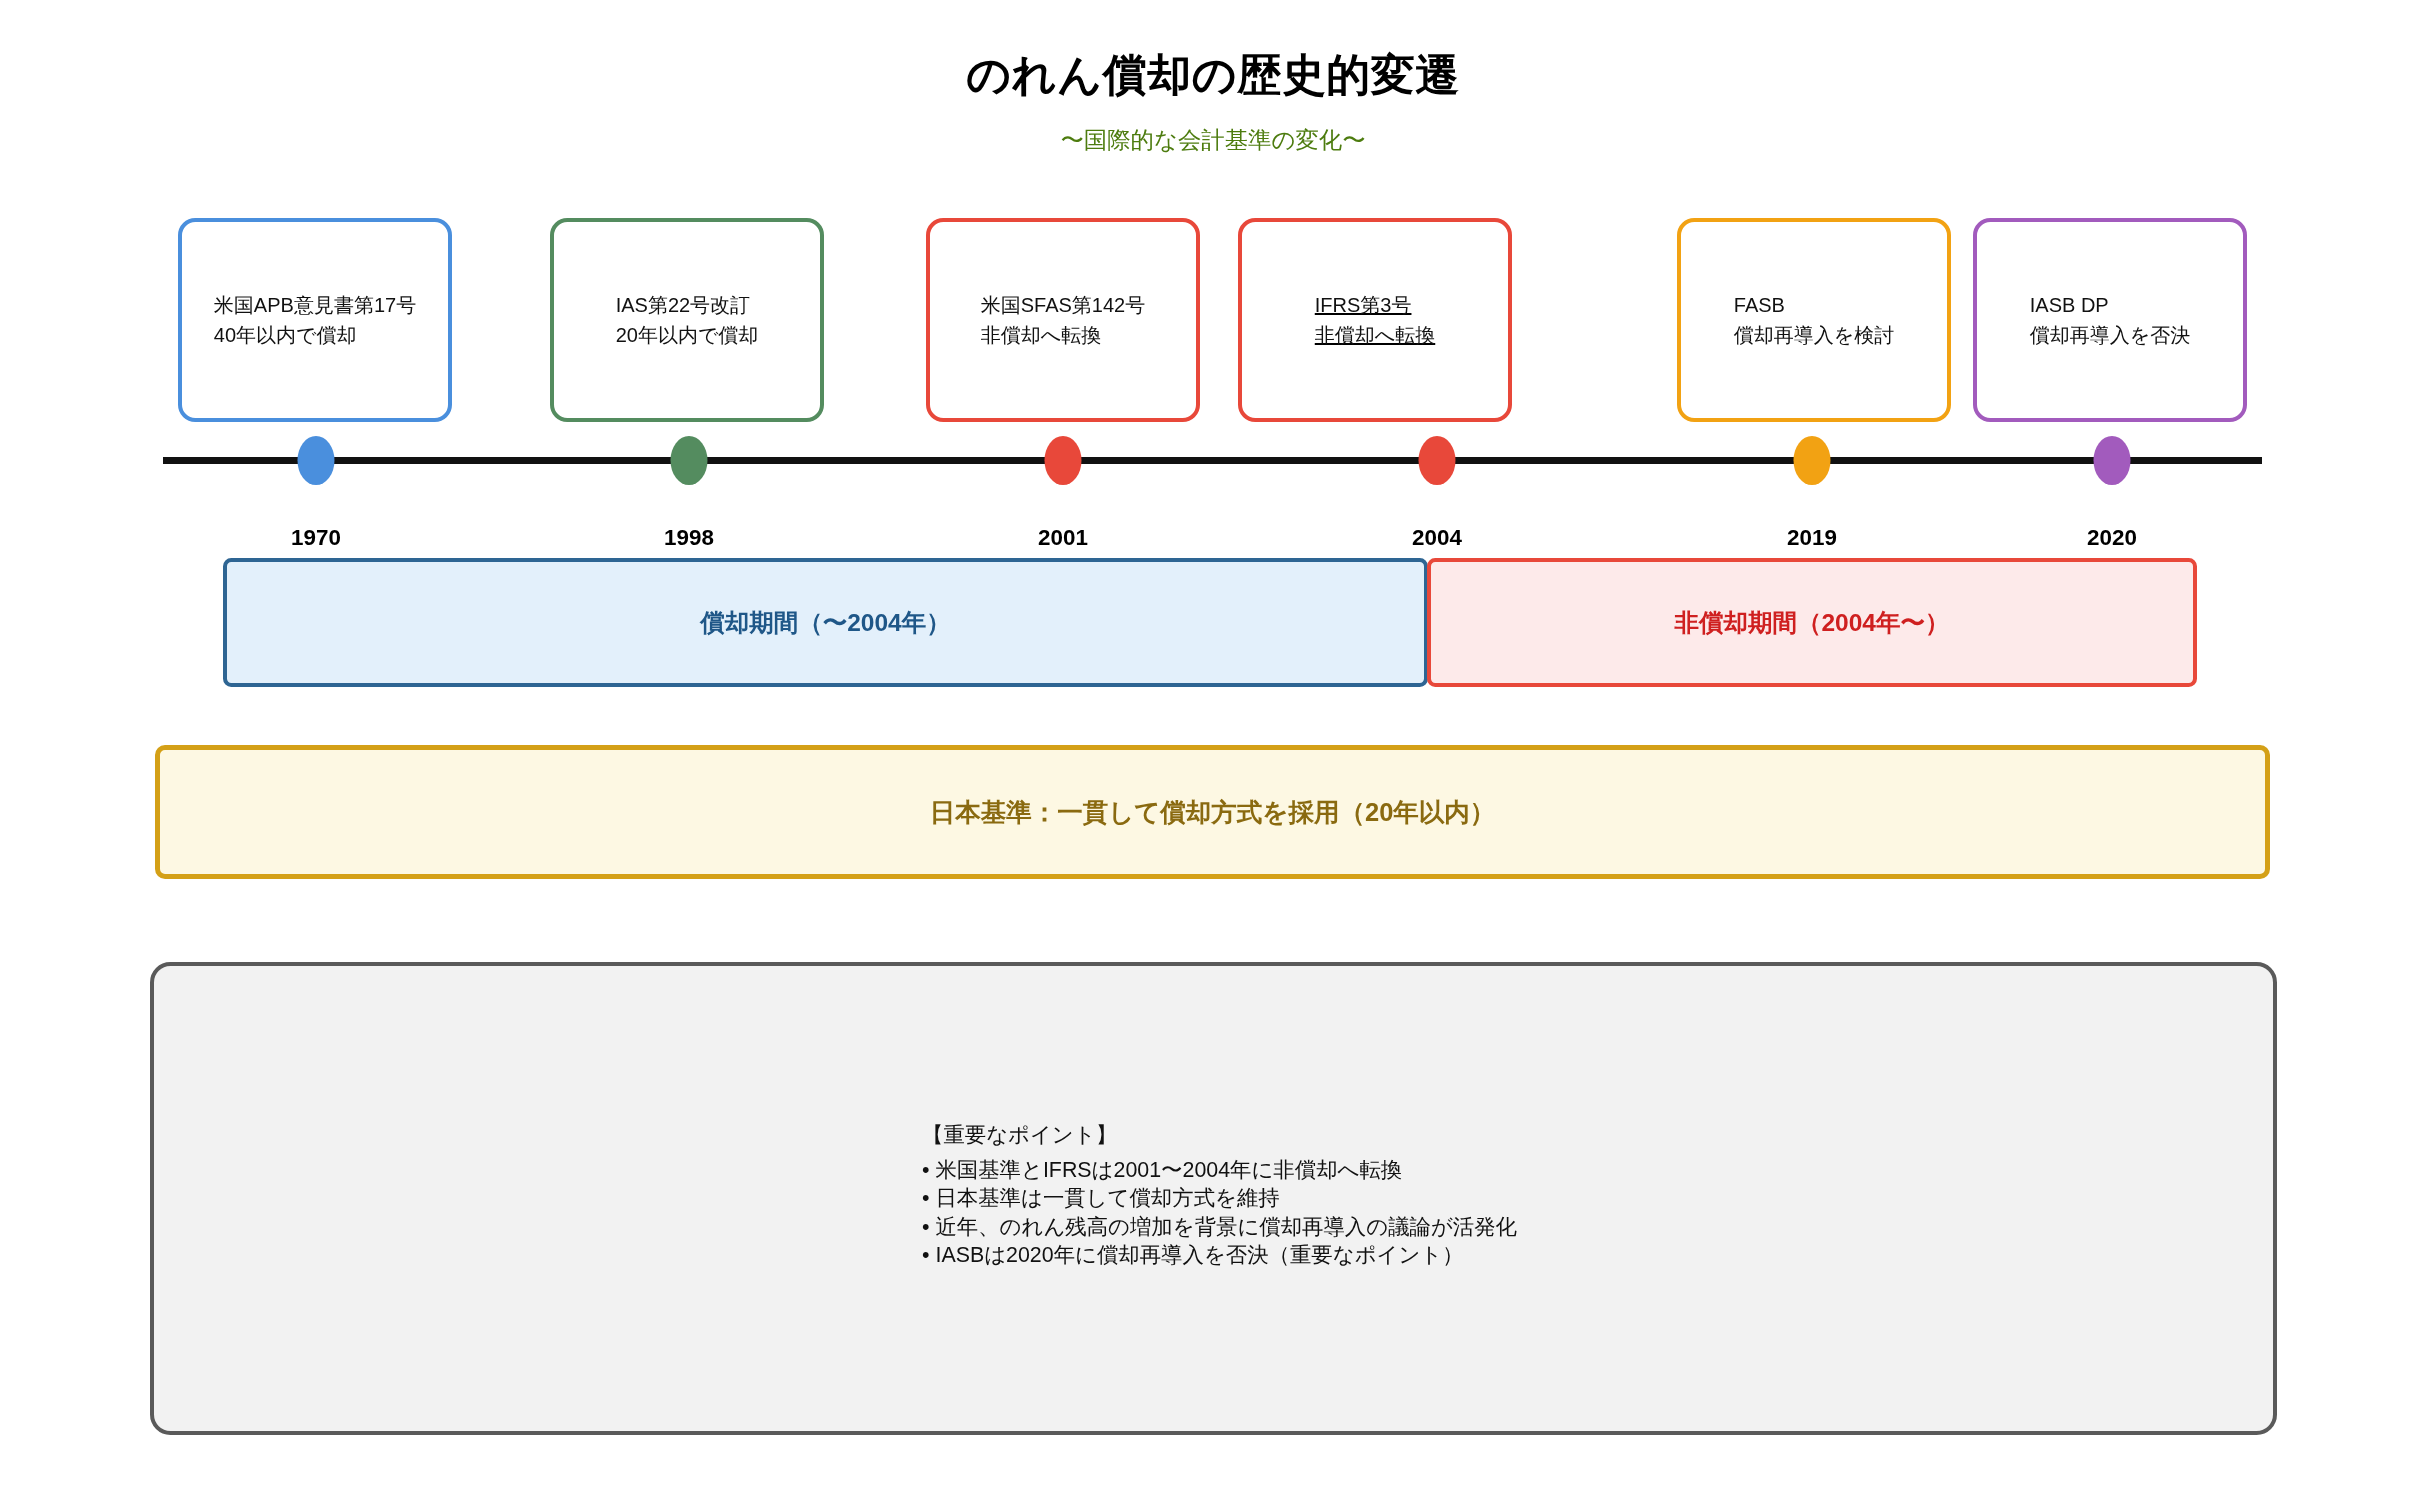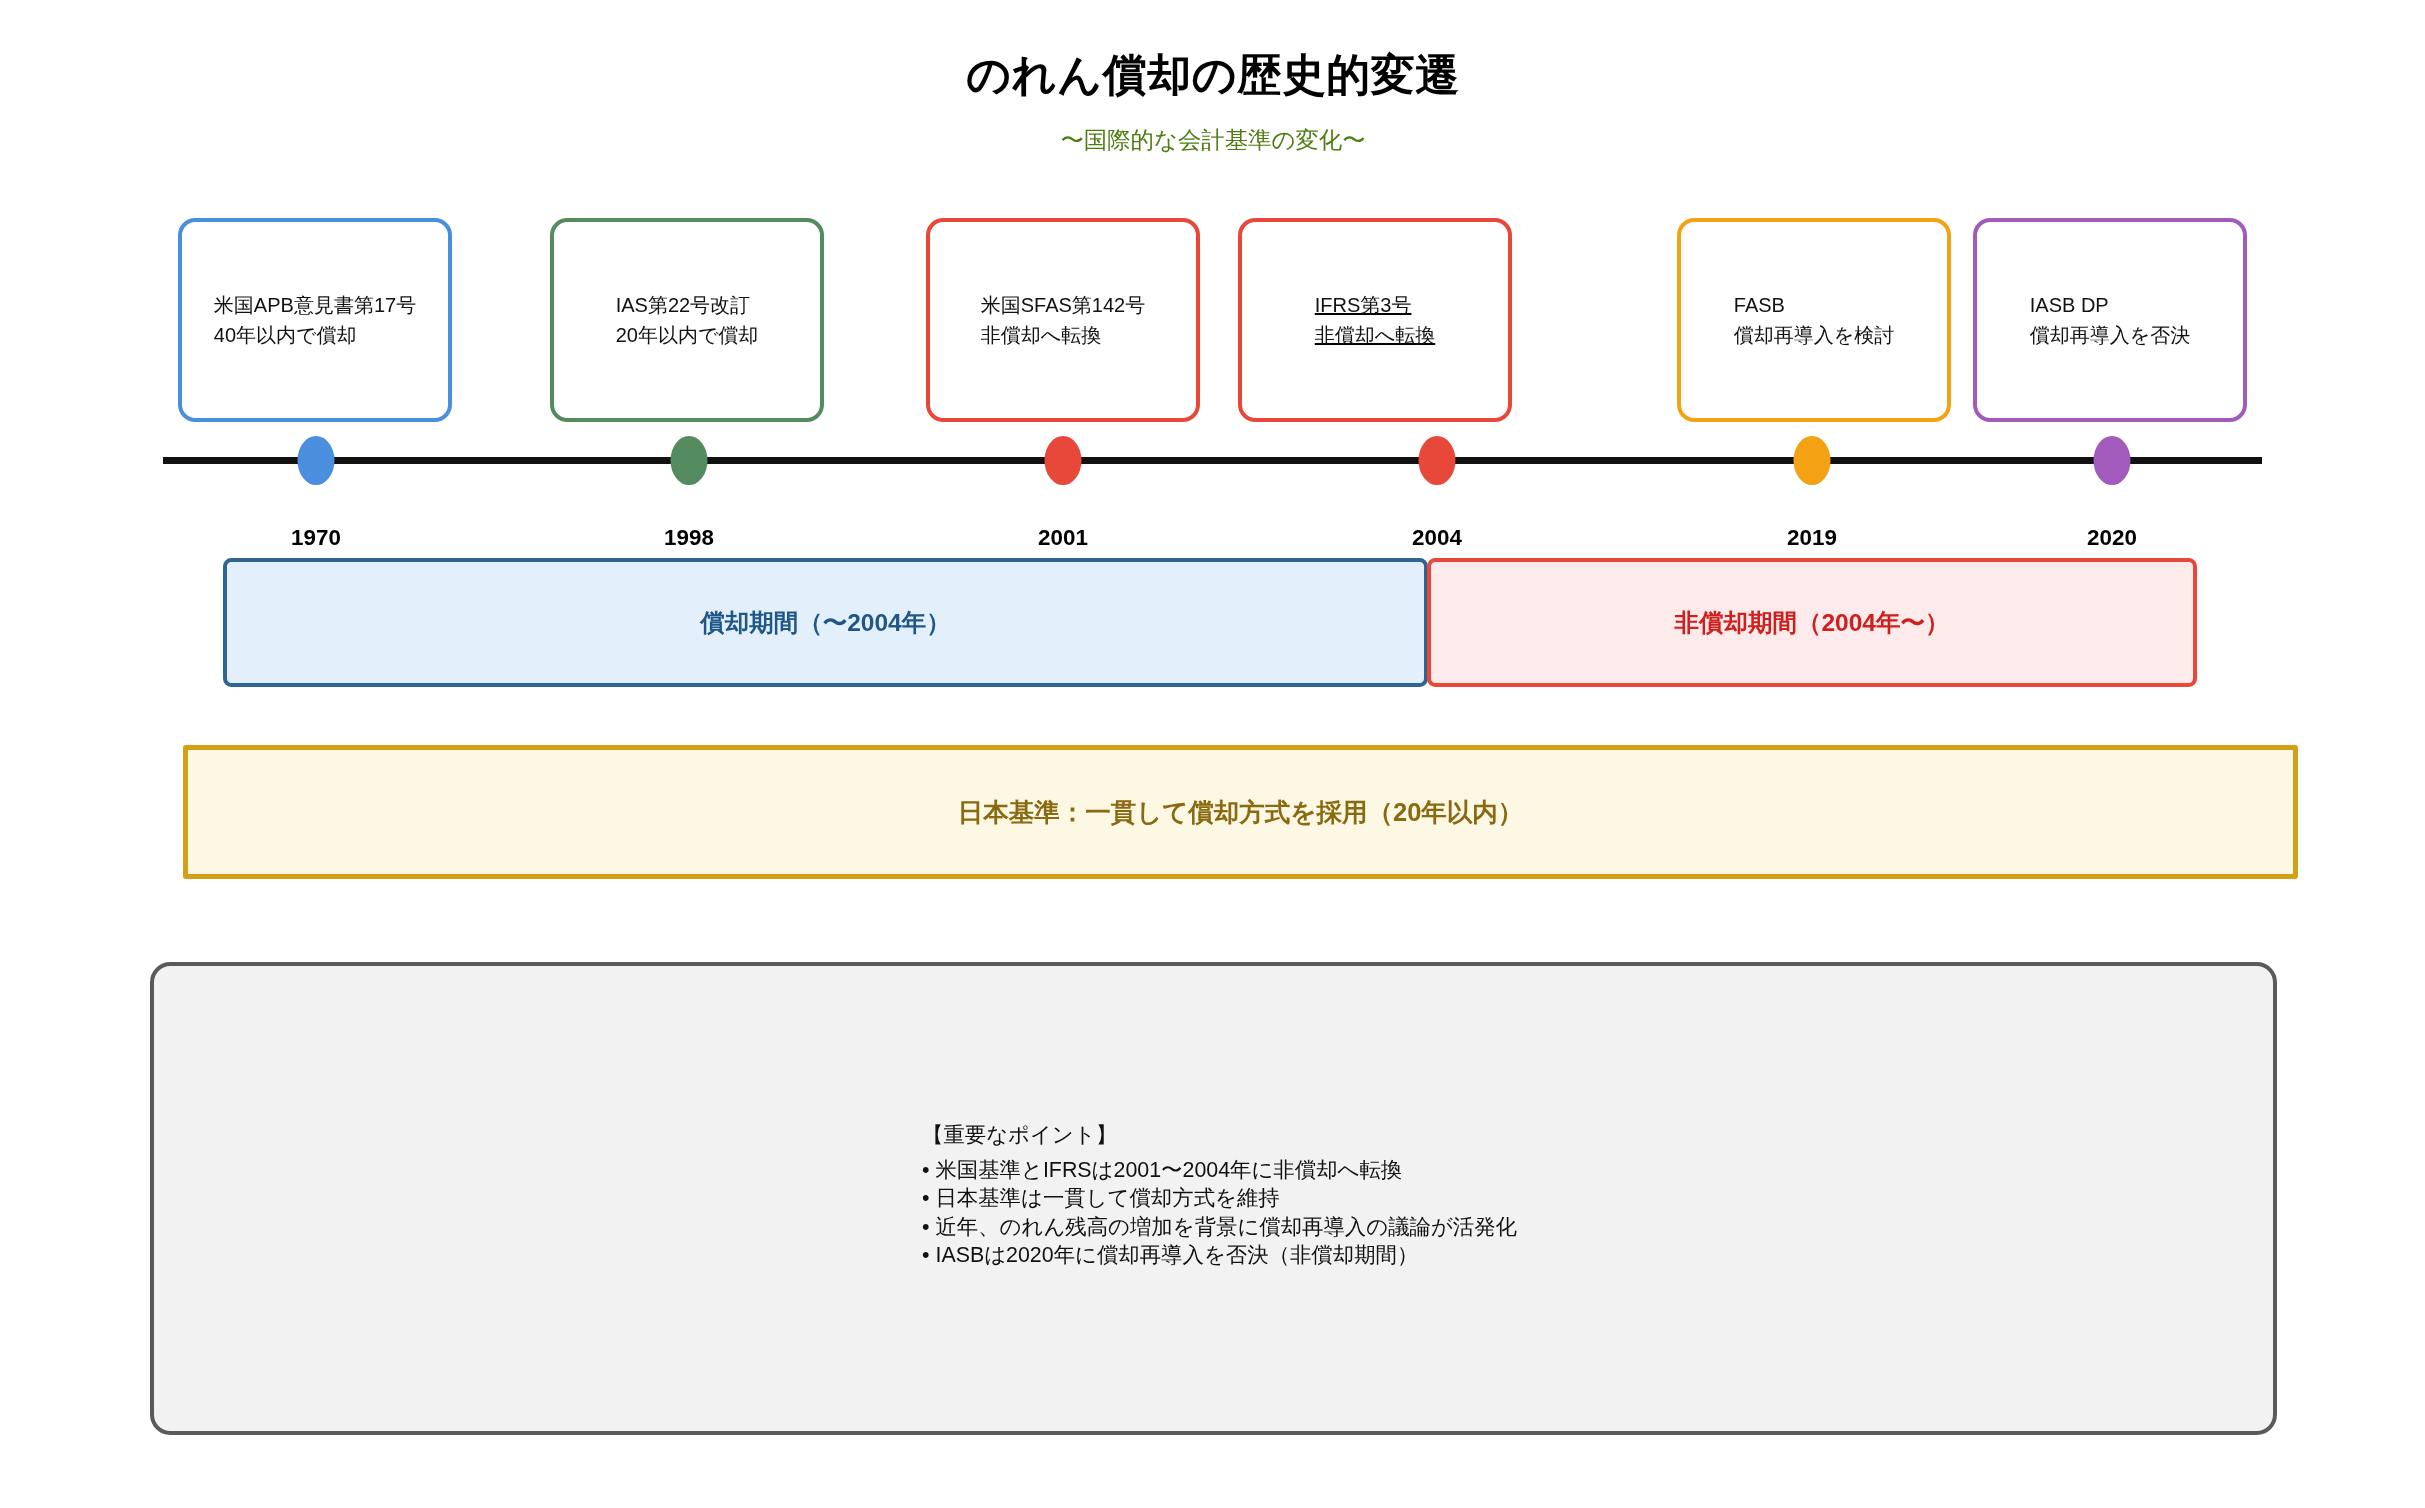--- a/index.html
+++ b/index.html
@@ -129,25 +129,24 @@
   
   #japan-banner {
     position: absolute;
     left: 155px;
     top: 745px;
     width: 2115px;
     height: 134px;
     box-sizing: border-box;
     background: #fdf8e3;
     border: 5.1px solid #d4a017;
-    border-radius: 3px;
+    border-radius: 10px;
     display: flex;
     align-items: center;
     justify-content: center;
-    margin-left: 28px;
   }
   #japan-banner-label {
     font-size: 25.5px;
     font-weight: bold;
     color: #8a6a10;
     white-space: nowrap;
   }
 
   
   #keypoints-box {
@@ -250,15 +249,15 @@
 <div id="japan-banner">
   <div id="japan-banner-label">日本基準：一貫して償却方式を採用（20年以内）</div>
 </div>
 
 <div id="keypoints-box"></div>
 <div id="keypoints-content">
   <div id="keypoints-heading">【重要なポイント】</div>
   <div class="keypoint-item">米国基準とIFRSは2001〜2004年に非償却へ転換</div>
   <div class="keypoint-item">日本基準は一貫して償却方式を維持</div>
   <div class="keypoint-item">近年、のれん残高の増加を背景に償却再導入の議論が活発化</div>
-  <div class="keypoint-item">IASBは2020年に償却再導入を否決（非償却期間）</div>
+  <div class="keypoint-item">IASBは2020年に償却再導入を否決（重要なポイント）</div>
 </div>
 
 
 </body></html>

